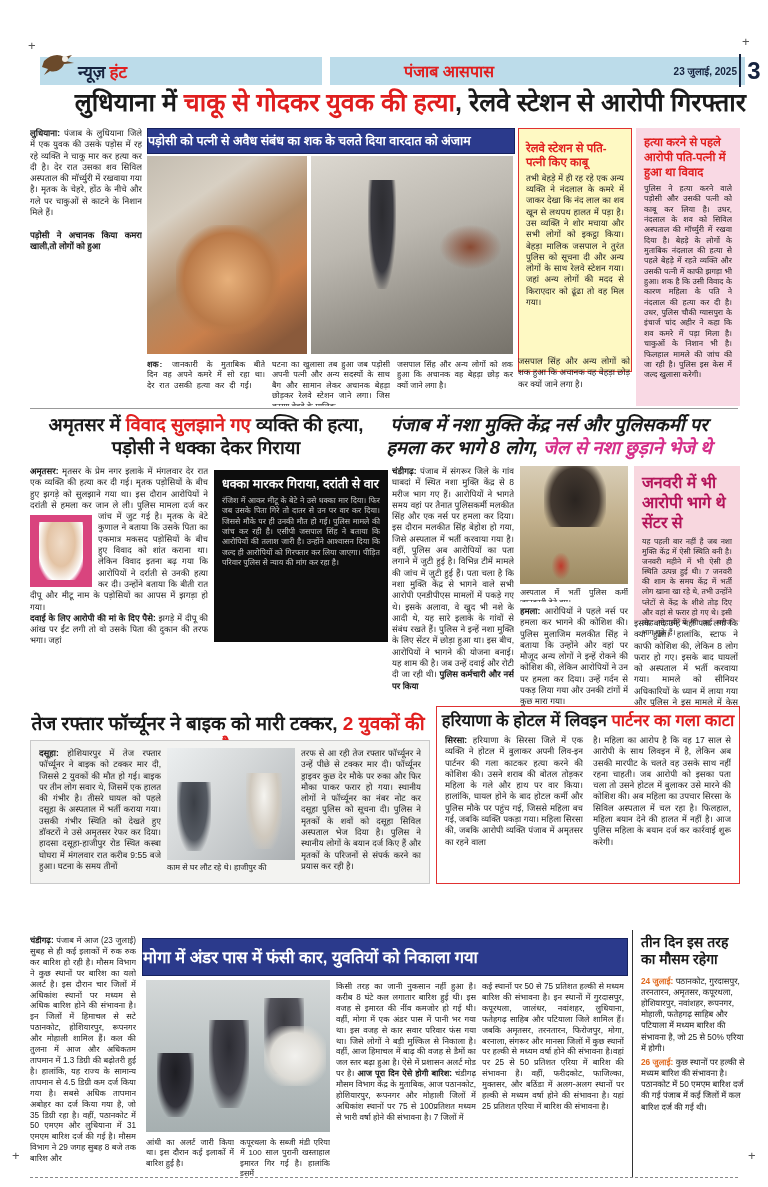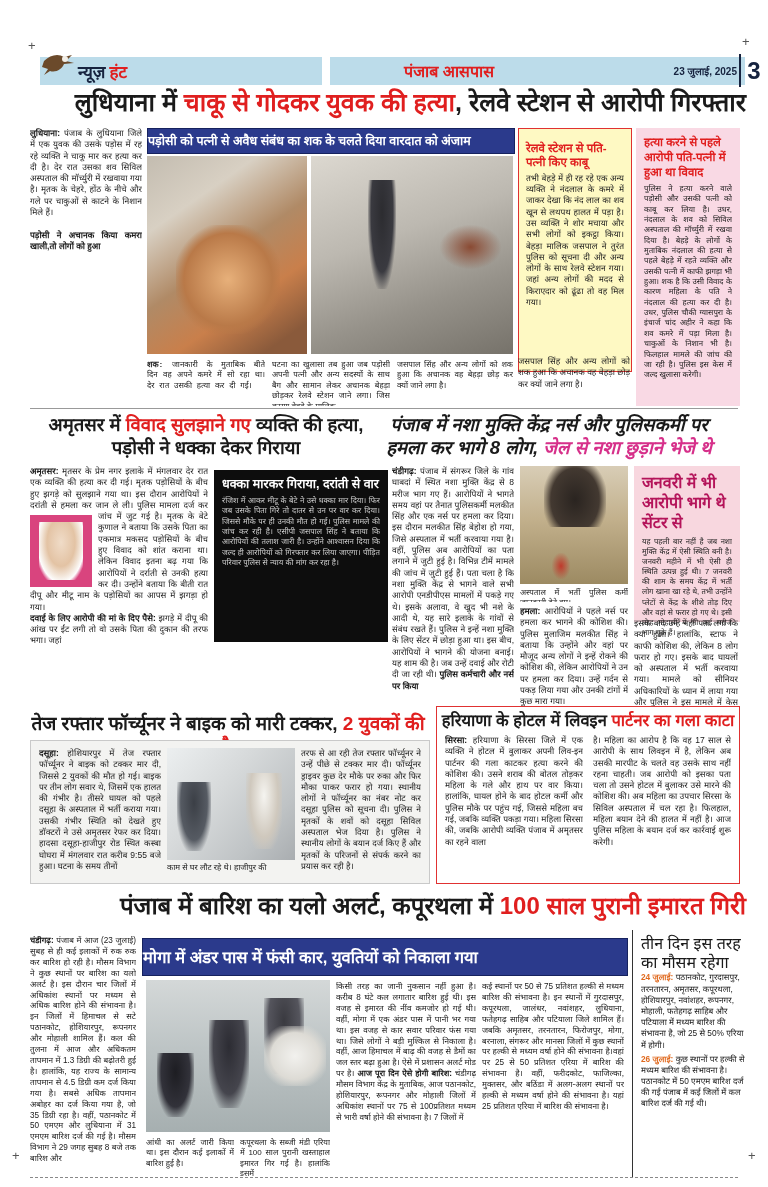--- a/index.html
+++ b/index.html
@@ -28,21 +28,21 @@
   .blackbox .t{color:#fff;font-weight:bold;font-size:12.5px;line-height:1.2;margin-bottom:4px;}
   .pinkbox{background:#f8d7df;padding:7px 8px;}
   .pinkbox .t{color:#b4145a;font-weight:bold;font-size:16px;line-height:1.25;margin-bottom:4px;}
   .redbox{border:1.5px solid #e03131;background:#fef9c3;padding:12px 7px;}
   .redbox .t{color:#e01f1f;font-weight:bold;font-size:11.5px;line-height:1.25;margin-bottom:3px;}
   .pinkbox2{background:#f9d9e4;padding:7px 8px;}
   .pinkbox2 .t{color:#e01f1f;font-weight:bold;font-size:11.5px;line-height:1.3;margin-bottom:4px;}
   .graypanel{background:#f3f3f1;border:1px solid #c9c9c9;}
   .sirsabox{border:1.5px solid #e03131;background:#fff;}
   .wbox{border-left:1.5px solid #333;padding:4px 4px 4px 8px;}
-  .wbox .t{font-size:16px;font-weight:normal;line-height:1.2;margin-bottom:0;}
+  .wbox .t{font-size:14px;font-weight:bold;line-height:1.2;margin-bottom:8px;}
   .wdate{color:#e06a1f;font-weight:bold;}
   .witem{font-size:8.3px;line-height:1.35;text-align:left;margin-bottom:3px;}
   .crop{position:absolute;color:#555;font-size:13px;font-weight:normal;}
   .dash{position:absolute;border-top:1px dashed #888;}
 </style>
 </head>
 <body>
 
 <div class="page">
 
@@ -167,23 +167,20 @@
     <div class="h2" style="position:relative;left:0;top:3px;width:100%;font-size:16.5px;">
       <span>हरियाणा के होटल में लिवइन </span><span class="red">पार्टनर का गला काटा</span>
     </div>
     <div class="abs txt" style="left:8px;top:28px;width:138px;height:140px;">
       <span class="bld">सिरसा:</span>
       <span>हरियाणा के सिरसा जिले में एक व्यक्ति ने होटल में बुलाकर अपनी लिव-इन पार्टनर की गला काटकर हत्या करने की कोशिश की। उसने शराब की बोतल तोड़कर महिला के गले और हाथ पर वार किया। हालांकि, घायल होने के बाद होटल कर्मी और पुलिस मौके पर पहुंच गई, जिससे महिला बच गई, जबकि व्यक्ति पकड़ा गया। महिला सिरसा की, जबकि आरोपी व्यक्ति पंजाब में अमृतसर का रहने वाला</span>
     </div>
     <div class="abs txt" style="left:156px;top:28px;width:138px;height:140px;">है। महिला का आरोप है कि वह 17 साल से आरोपी के साथ लिवइन में है, लेकिन अब उसकी मारपीट के चलते वह उसके साथ नहीं रहना चाहती। जब आरोपी को इसका पता चला तो उसने होटल में बुलाकर उसे मारने की कोशिश की। अब महिला का उपचार सिरसा के सिविल अस्पताल में चल रहा है। फिलहाल, महिला बयान देने की हालत में नहीं है। आज पुलिस महिला के बयान दर्ज कर कार्रवाई शुरू करेगी।</div>
   </div>
 
-  <div class="h1" style="top:892px;font-size:24px;">
-    <span>पंजाब में बारिश का यलो अलर्ट, कपूरथला में </span><span class="red">100 साल पुरानी इमारत गिरी</span>
-  </div>
   <div class="abs txt" style="left:30px;top:936px;width:106px;height:238px;font-size:8.2px;">
     <span class="bld">चंडीगढ़:</span>
     <span>पंजाब में आज (23 जुलाई) सुबह से ही कई इलाकों में रुक रुक कर बारिश हो रही है। मौसम विभाग ने कुछ स्थानों पर बारिश का यलो अलर्ट है। इस दौरान चार जिलों में अधिकांश स्थानों पर मध्यम से अधिक बारिश होने की संभावना है। इन जिलों में हिमाचल से सटे पठानकोट, होशियारपुर, रूपनगर और मोहाली शामिल हैं। कल की तुलना में आज और अधिकतम तापमान में 1.3 डिग्री की बढ़ोतरी हुई है। हालांकि, यह राज्य के सामान्य तापमान से 4.5 डिग्री कम दर्ज किया गया है। सबसे अधिक तापमान अबोहर का दर्ज किया गया है, जो 35 डिग्री रहा है। वहीं, पठानकोट में 50 एमएम और लुधियाना में 31 एमएम बारिश दर्ज की गई है। मौसम विभाग ने 29 जगह सुबह 8 बजे तक बारिश और</span>
   </div>
   <div class="abs banner" style="left:142px;top:938px;width:484px;height:36px;font-size:16.5px;line-height:36px;">मोगा में अंडर पास में फंसी कार, युवतियों को निकाला गया</div>
   <div class="photo" style="left:146px;top:980px;width:184px;height:152px;background:linear-gradient(180deg,#d4d8d8 0%,#bdc4c5 45%,#a6afb0 100%);">
     <div style="position:absolute;left:6%;top:48%;width:20%;height:42%;background:radial-gradient(ellipse at 50% 30%,#1d1d22 0%,#32323a 55%,transparent 78%);"></div>
     <div style="position:absolute;left:34%;top:26%;width:22%;height:58%;background:radial-gradient(ellipse at 50% 30%,#2c2c33 0%,#45454d 55%,transparent 80%);"></div>
     <div style="position:absolute;right:14%;top:12%;width:22%;height:50%;background:radial-gradient(ellipse at 50% 30%,#3a3a40 0%,#55555d 55%,transparent 80%);"></div>
     <div style="position:absolute;right:2%;top:30%;width:34%;height:40%;background:radial-gradient(ellipse,#f2f1ee 0%,#dddbd5 55%,transparent 80%);"></div>

